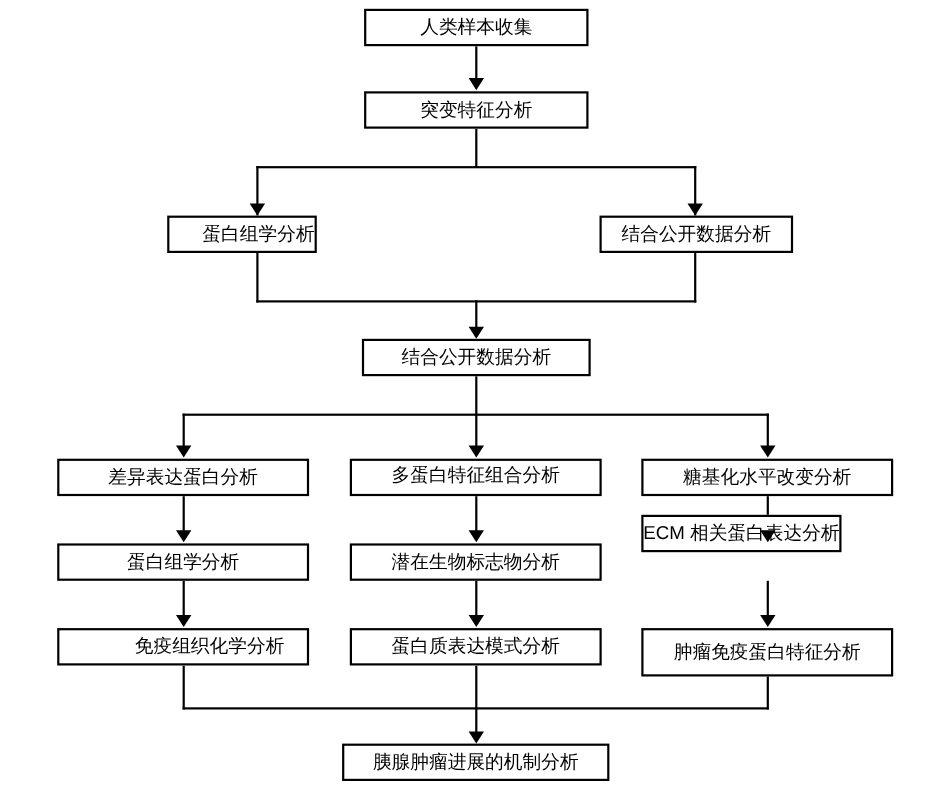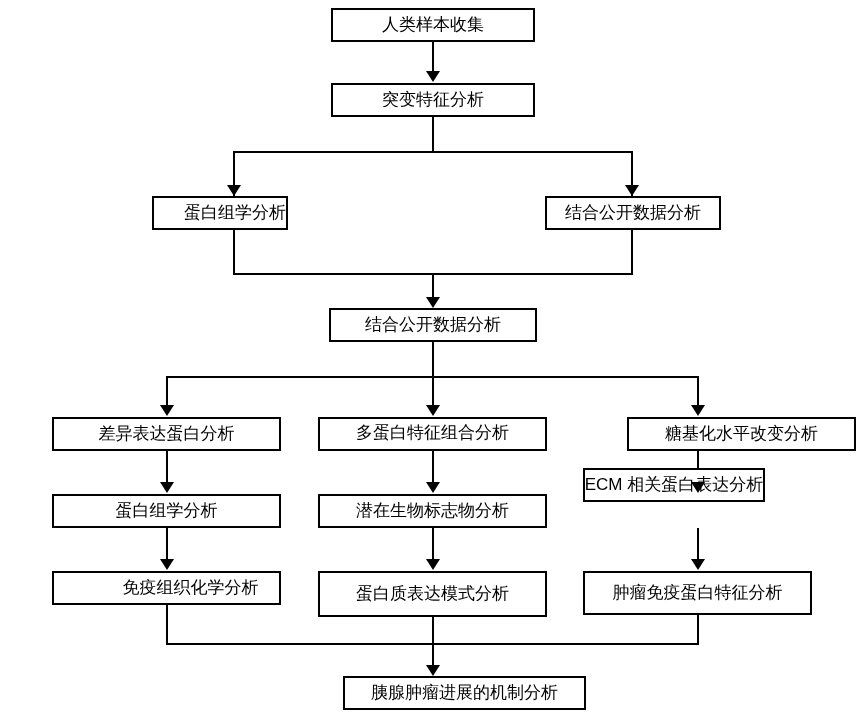--- a/index.html
+++ b/index.html
@@ -75,49 +75,49 @@
   </div>
 
   <div class="node" style="left:52px; top:417px; width:229px; height:34px;">
     <span>差异表达蛋白分析</span>
   </div>
 
   <div class="node" style="left:318px; top:417px; width:229px; height:34px;font-family:Liberation Mono, monospace;">
     <span>多蛋白特征组合分析</span>
   </div>
 
-  <div class="node" style="left:583px; top:417px; width:229px; height:34px;margin-left:44px;">
+  <div class="node" style="left:583px; top:417px; width:229px; height:34px;">
     <span>糖基化水平改变分析</span>
   </div>
 
   <div class="node" style="left:52px; top:494px; width:229px; height:34px;">
     <span>蛋白组学分析</span>
   </div>
 
   <div class="node" style="left:318px; top:494px; width:229px; height:34px;">
     <span>潜在生物标志物分析</span>
   </div>
 
   <div class="node" style="left:583px; top:468px; width:182px; height:34px;">
     <span>ECM 相关蛋白表达分析</span>
   </div>
 
   <div class="node" style="left:52px; top:571px; width:229px; height:34px;padding-left:48px;">
     <span>免疫组织化学分析</span>
   </div>
 
-  <div class="node" style="left:318px; top:571px; width:229px; height:46px;">
+  <div class="node" style="left:318px; top:571px; width:229px; height:34px;">
     <span>蛋白质表达模式分析</span>
   </div>
 
   <div class="node" style="left:583px; top:571px; width:229px; height:44px;">
     <span>肿瘤免疫蛋白特征分析</span>
   </div>
 
-  <div class="node" style="left:311px; top:676px; width:243px; height:34px;margin-left:32px;">
+  <div class="node" style="left:311px; top:676px; width:243px; height:34px;">
     <span>胰腺肿瘤进展的机制分析</span>
   </div>
 
   <div class="line v" style="left:432px; top:42px; height:30px;"></div>
   <div class="arrow" style="left:426px; top:71px;"></div>
 
   <div class="line v" style="left:432px; top:117px; height:35px;"></div>
   <div class="line h" style="left:233px; top:151px; width:400px;"></div>
   <div class="line v" style="left:233px; top:151px; height:45px;"></div>
   <div class="arrow" style="left:227px; top:185px;"></div>

